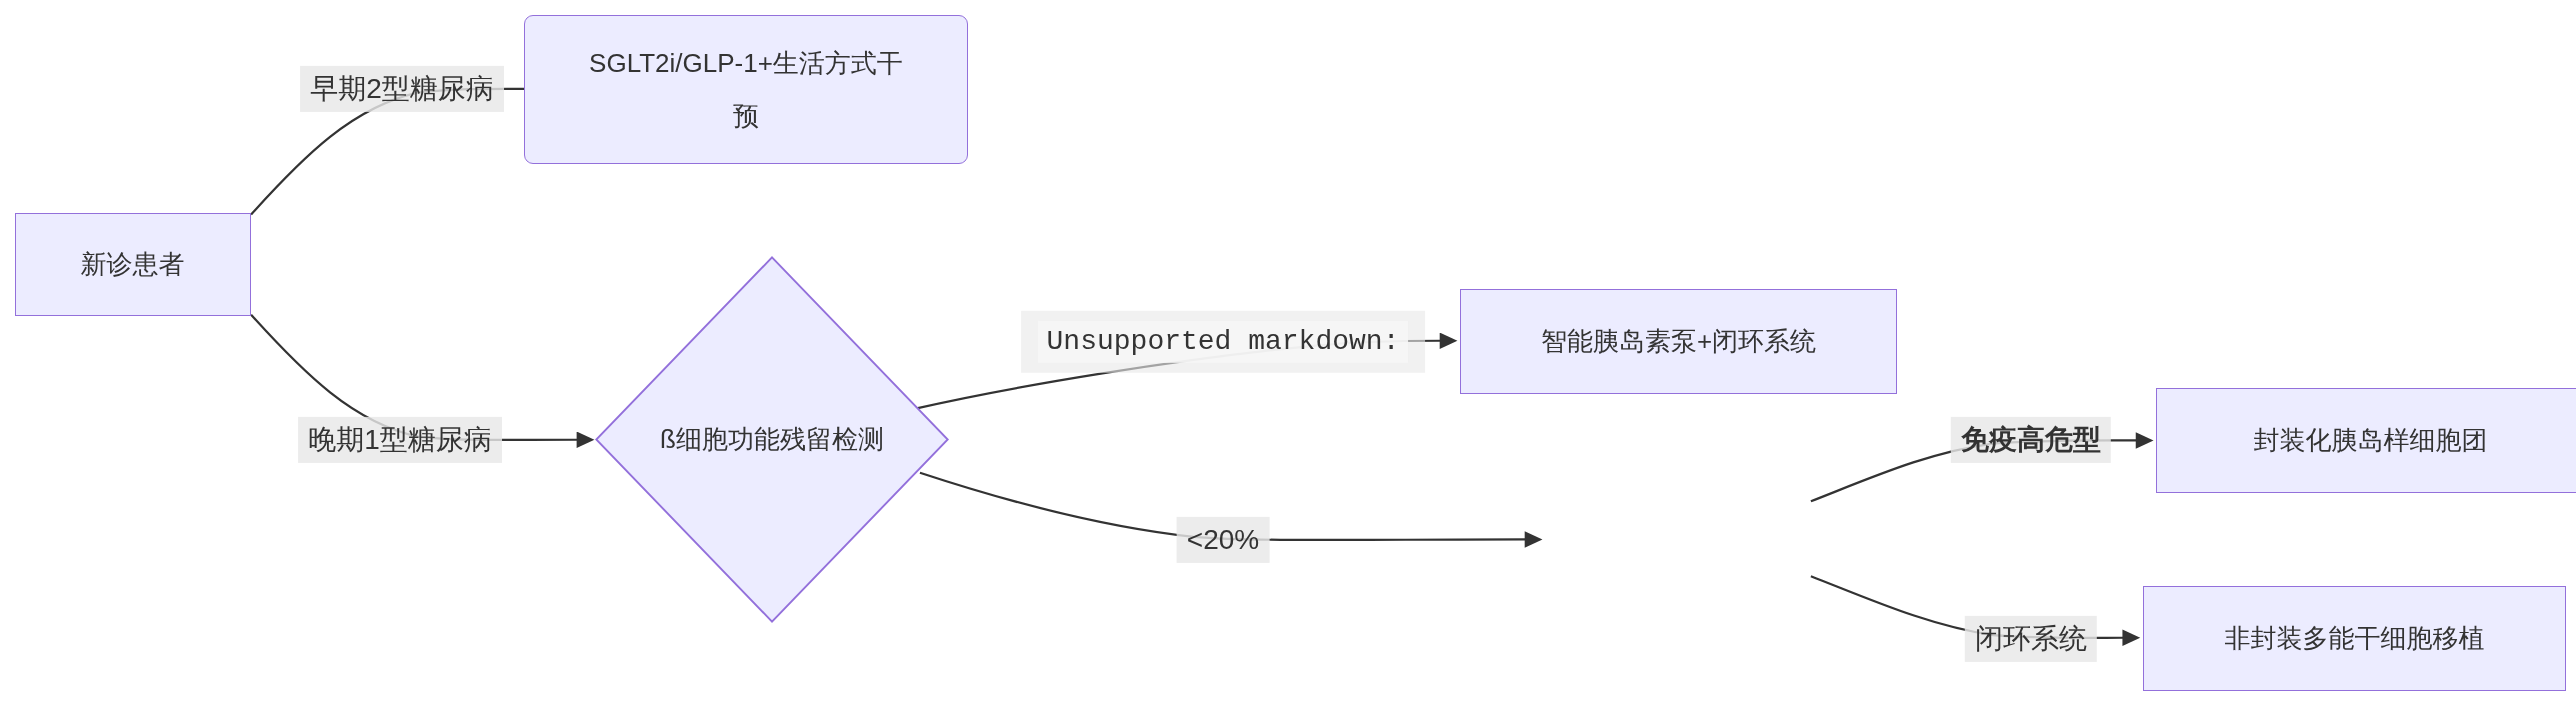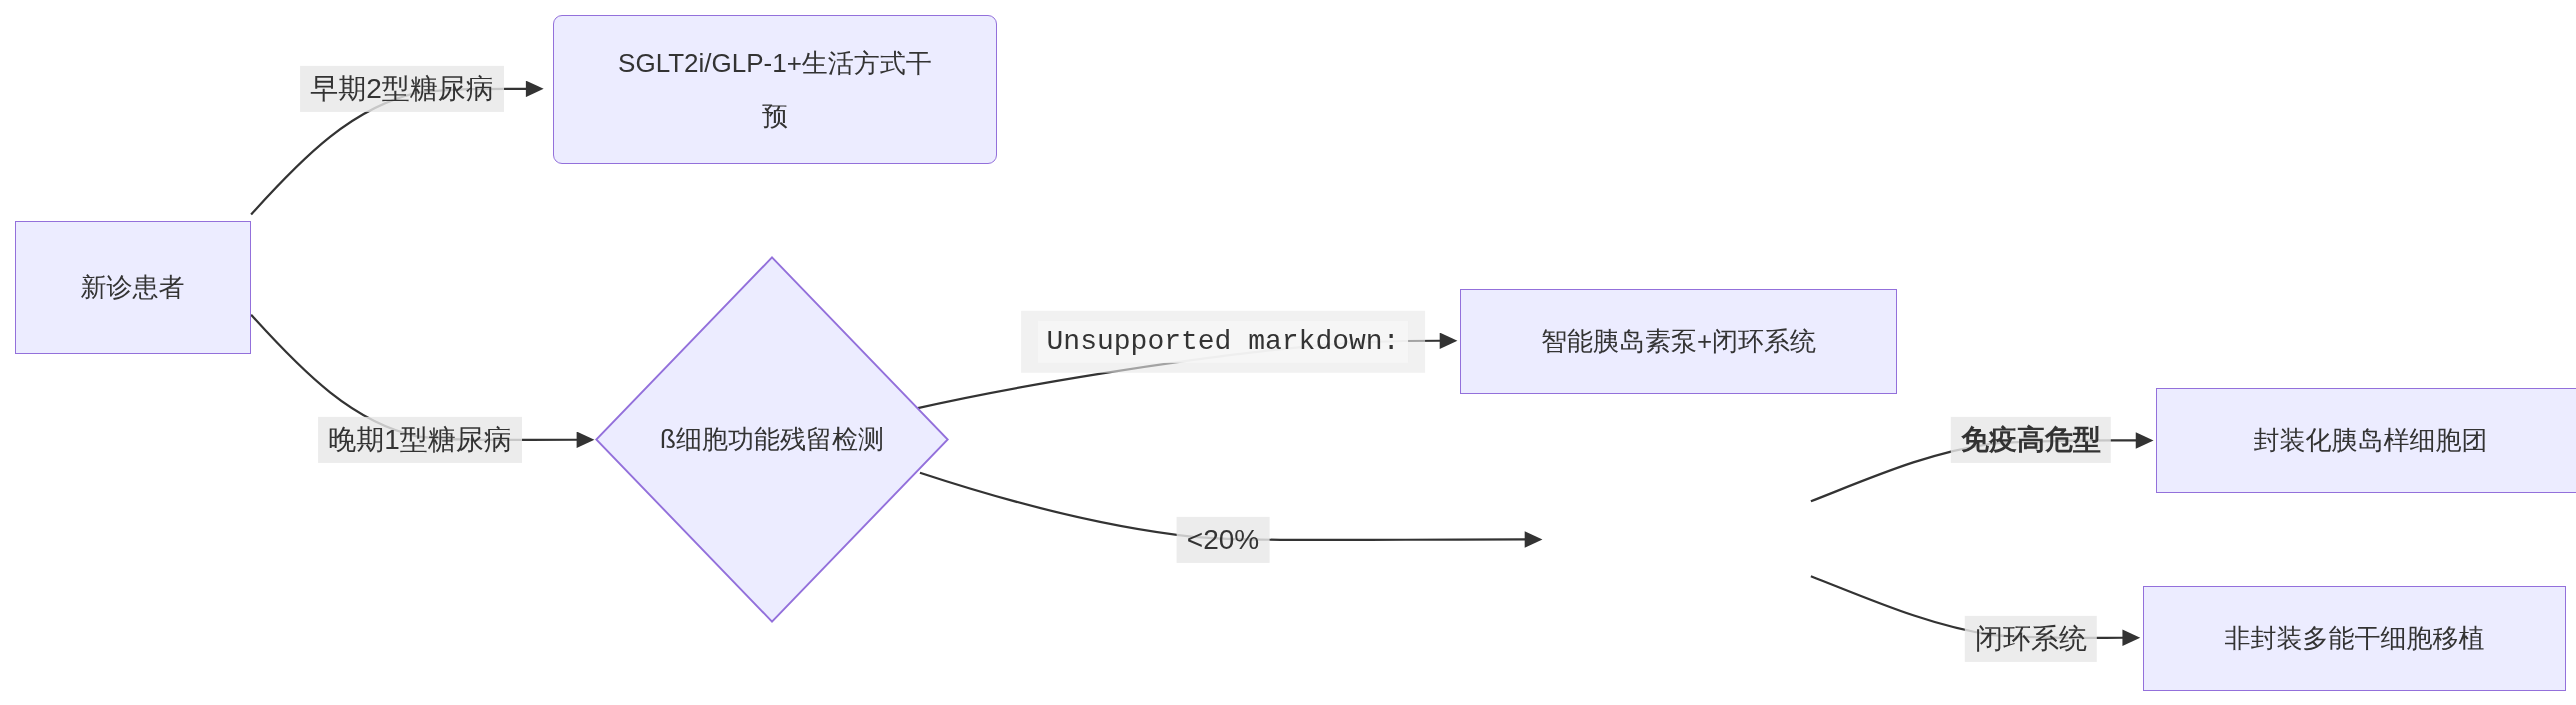--- a/index.html
+++ b/index.html
@@ -88,25 +88,25 @@
     <g fill="none" stroke="#333333" stroke-width="3.5">
       <path d="M 395,338 C 478,246 556,168 658,146 C 722,139 770,140 830,140" marker-end="url(#arrow)"></path>
       <path d="M 395,496 C 478,588 556,666 658,688 C 722,695 770,693 910,693" marker-end="url(#arrow)"></path>
       <path d="M 1442,644 C 1600,608 1860,565 2070,545 C 2150,537 2220,537 2270,537" marker-end="url(#arrow)"></path>
       <path d="M 1449,745 C 1610,798 1760,833 1880,846 C 1980,854 2150,850 2404,850" marker-end="url(#arrow)"></path>
       <path d="M 2853,790 C 2950,752 3040,712 3140,699 C 3220,693 3300,694 3367,694" marker-end="url(#arrow)"></path>
       <path d="M 2853,908 C 2950,946 3040,986 3140,1001 C 3220,1007 3300,1005 3346,1005" marker-end="url(#arrow)"></path>
     </g>
   </svg>
 
-  <div class="node" style="left:14.6px; top:213px; width:236px; height:133px;margin-top:8px;">
+  <div class="node" style="left:14.6px; top:213px; width:236px; height:103px;">
     <span>新诊患者</span>
   </div>
 
-  <div class="node rounded" style="left:553px; top:15.2px; width:444px; height:149px;">
+  <div class="node rounded" style="left:524px; top:15.2px; width:444px; height:149px;">
     <span class="multiline">
         <span class="row" style="display:block">SGLT2i/GLP-1+生活方式干</span>
         <span class="row" style="display:block">预</span>
       </span>
   </div>
 
   <div class="diamond" style="left:595px; top:256px; width:354px; height:367px;">
     <svg width="354" height="367" viewBox="0 0 558 578">
       <polygon points="279,2 556,289 279,576 2,289" fill="#ECECFF" stroke="#9370DB" stroke-width="3"></polygon>
     </svg>
@@ -121,21 +121,21 @@
   <div class="node" style="left:2156px; top:388px; width:429px; height:105px;">
     <span>封装化胰岛样细胞团</span>
   </div>
 
   <div class="node" style="left:2143px; top:586px; width:423px; height:105px;text-align:right;">
     <span>非封装多能干细胞移植</span>
   </div>
 
   <div class="edge-label" style="left:402px; top:89px;">早期2型糖尿病</div>
 
-  <div class="edge-label" style="left:420px; top:440px;">晚期1型糖尿病</div>
+  <div class="edge-label" style="left:400px; top:440px;">晚期1型糖尿病</div>
 
   <div class="edge-label multi" style="left:1223px; top:342px;">
     <span class="row"><span class="line">Unsupported markdown:</span></span>
   </div>
 
   <div class="edge-label" style="left:1223px; top:540px;">&lt;20%</div>
 
   <div class="edge-label" style="left:2031px; top:440px;font-weight:bold;">免疫高危型</div>
 
   <div class="edge-label" style="left:2031px; top:639px;">闭环系统</div>

